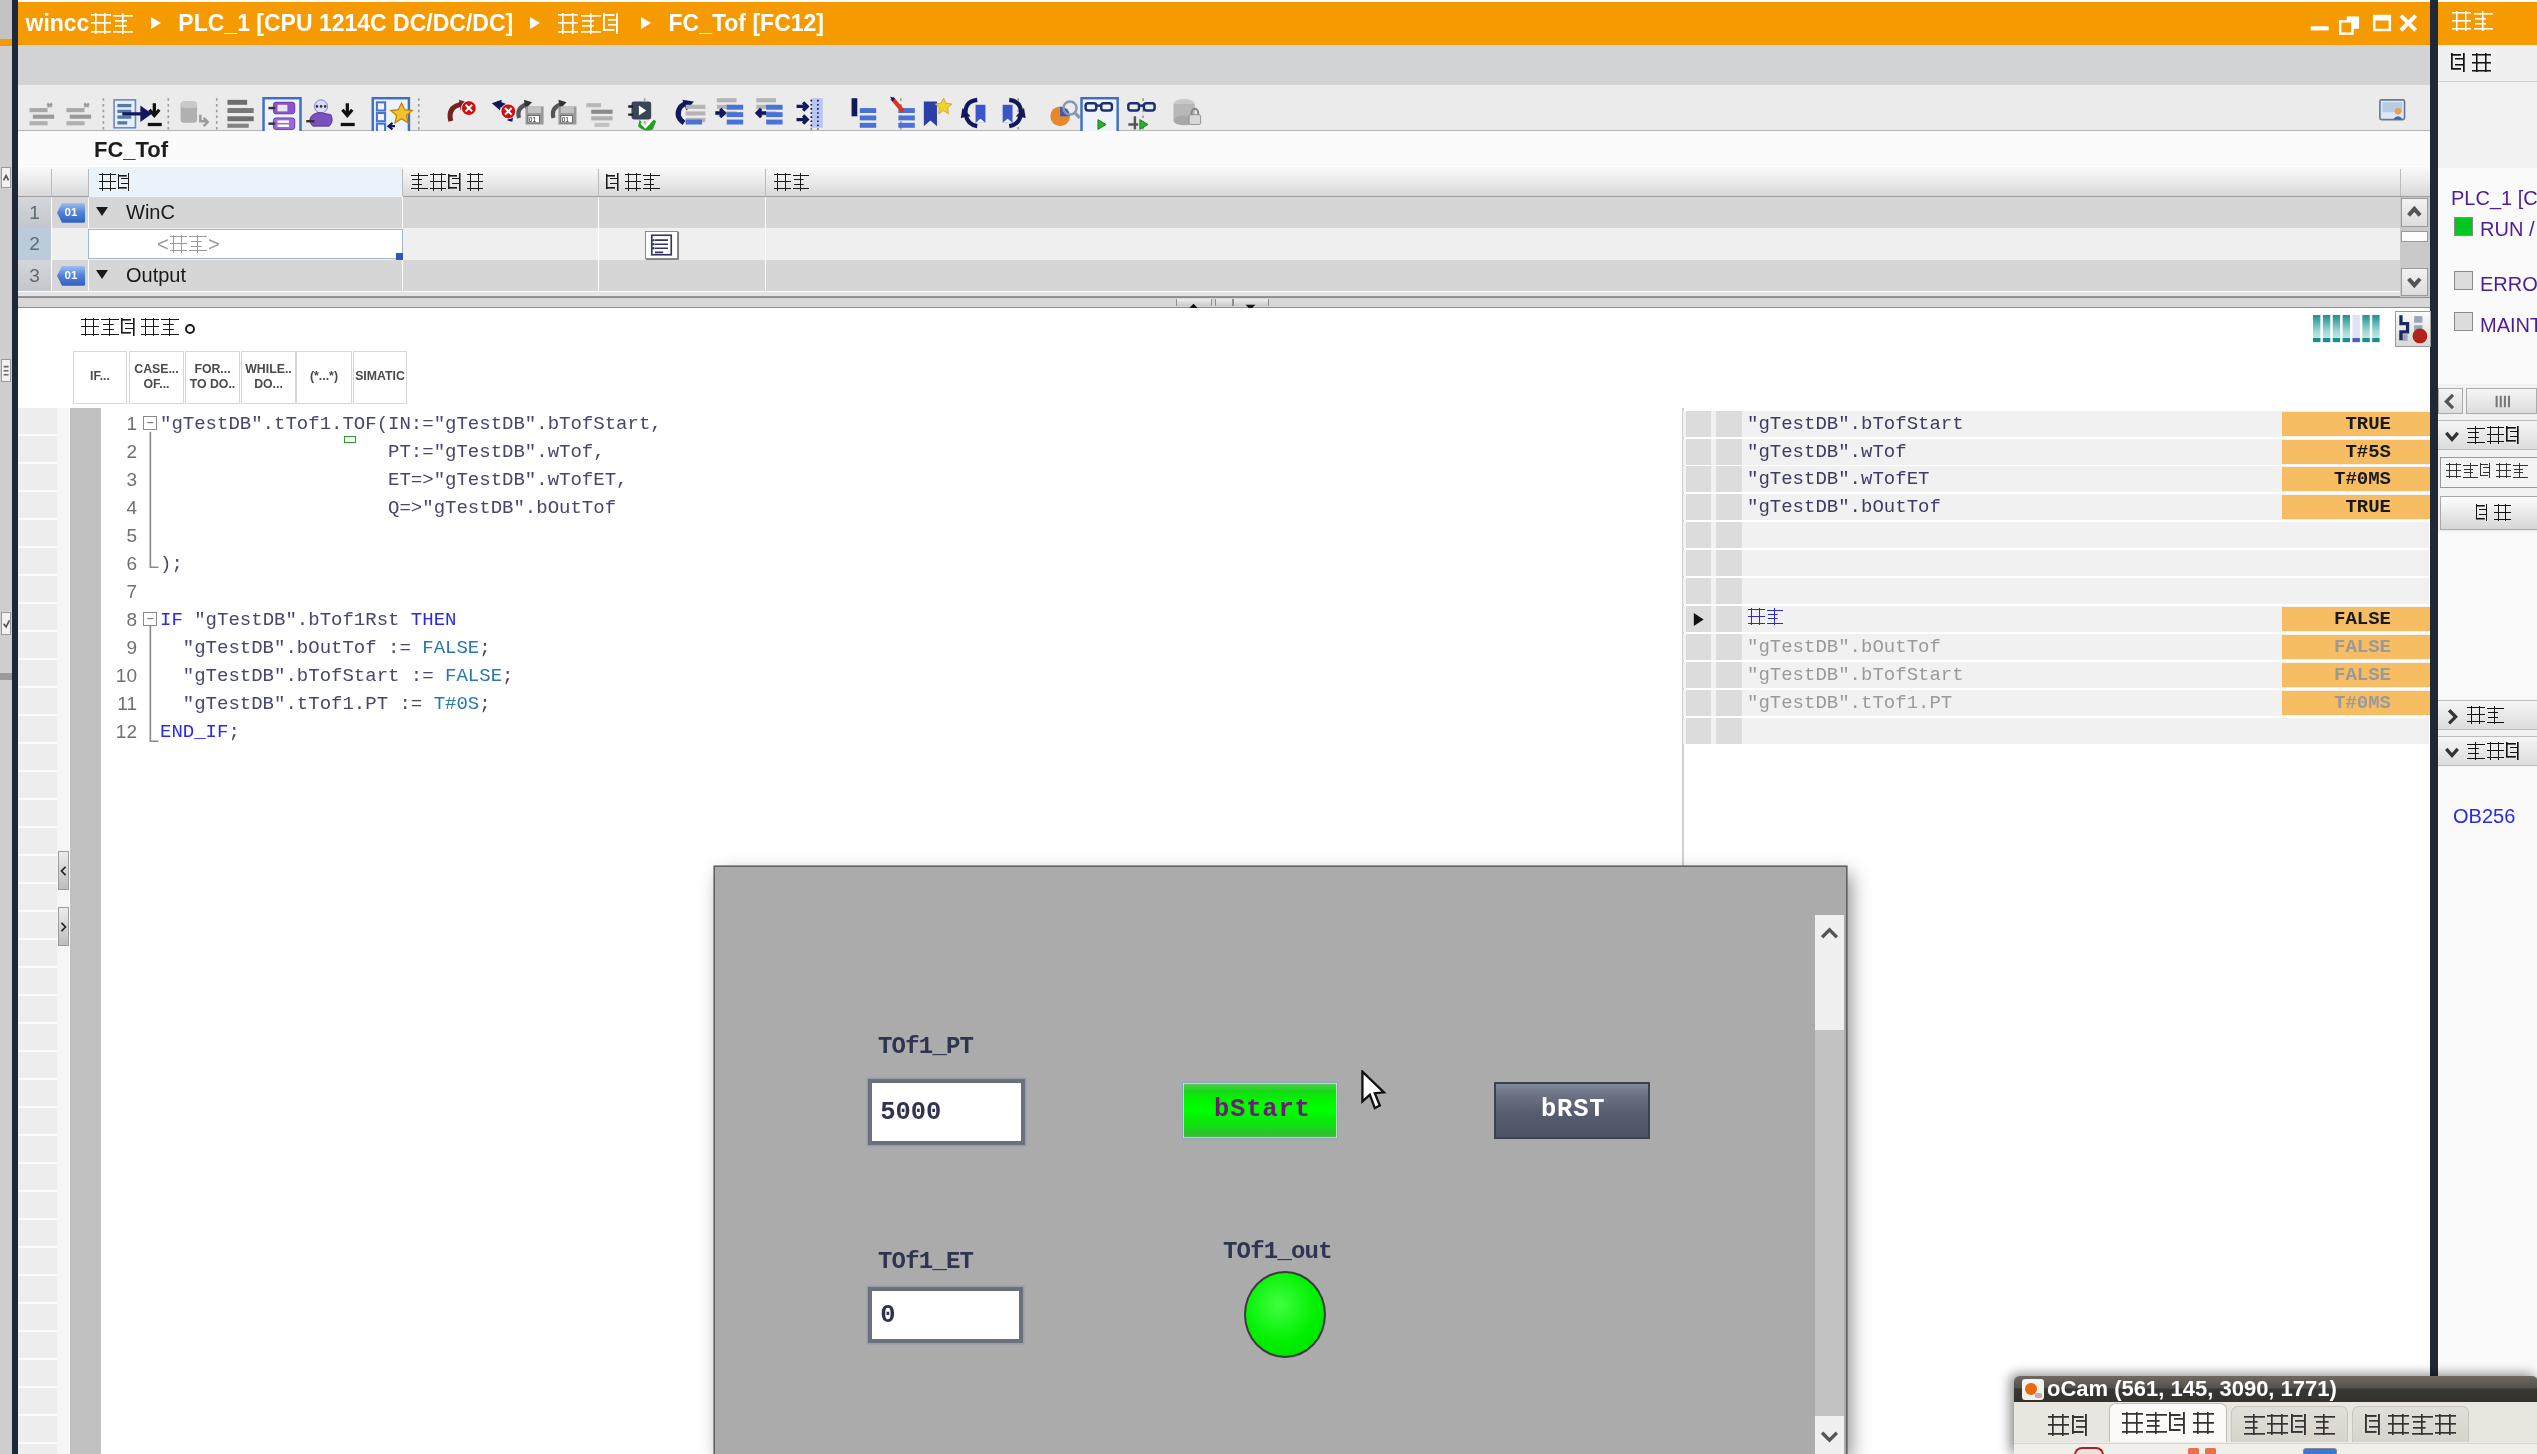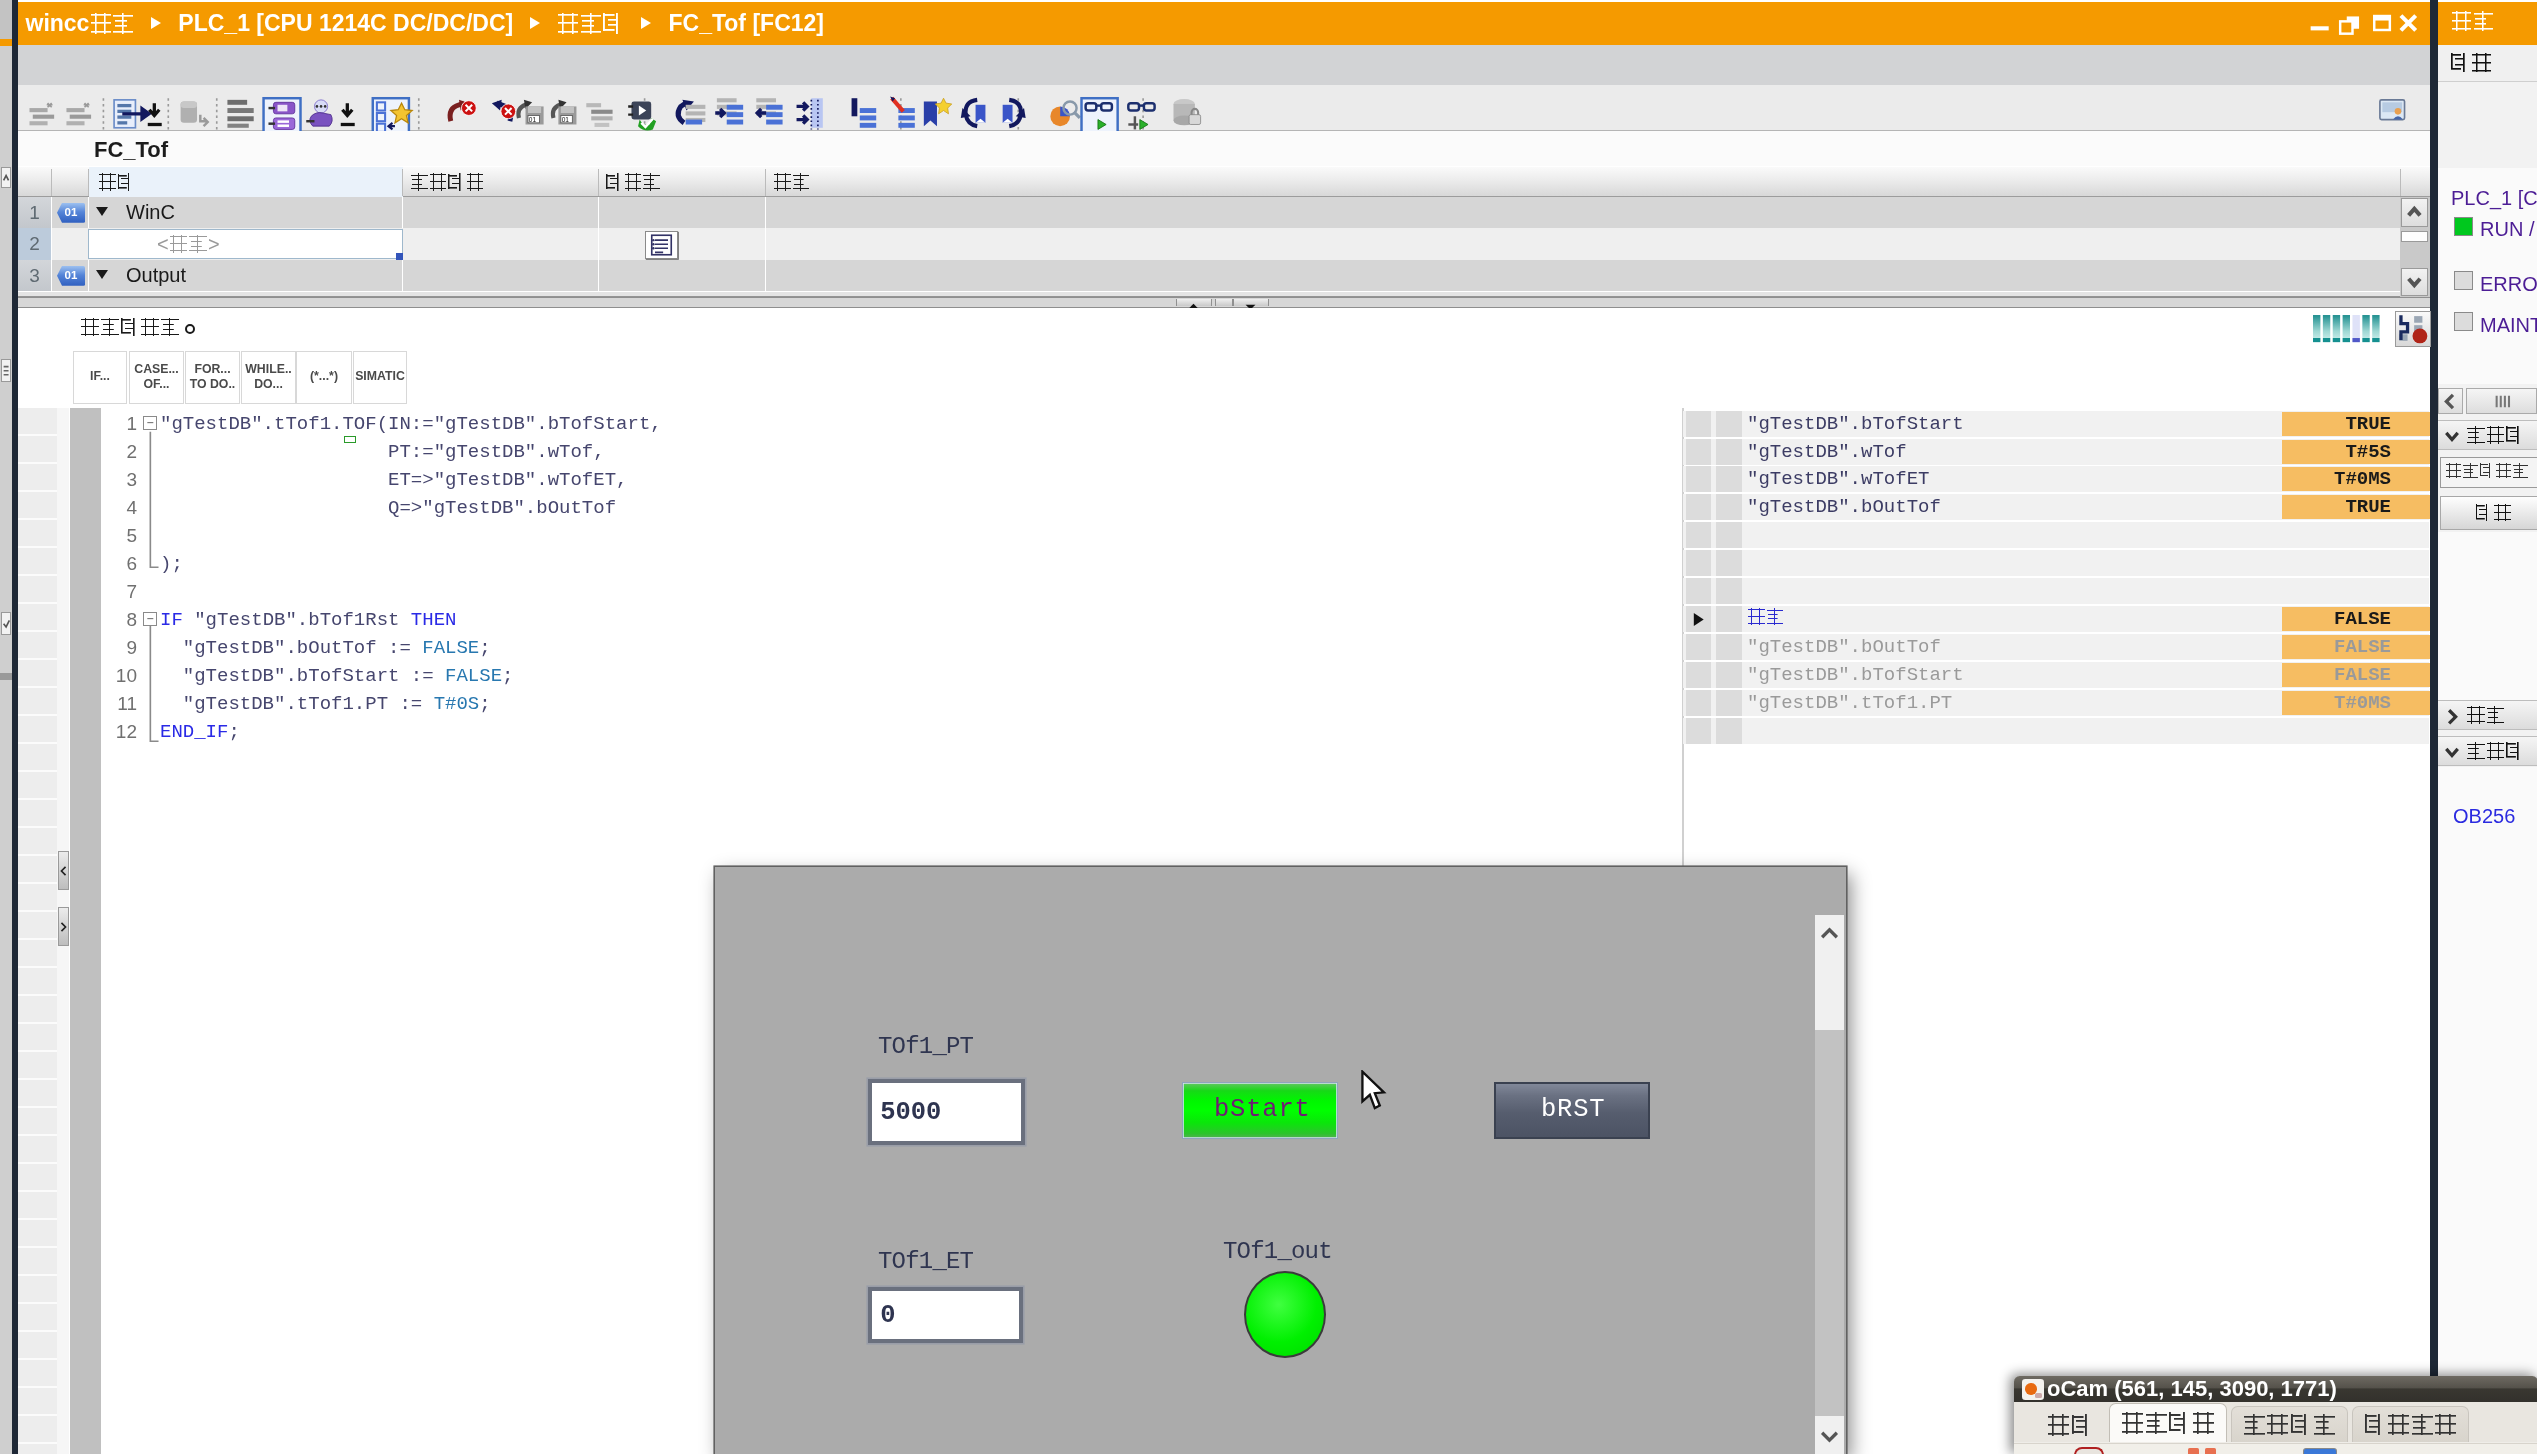--- a/index.html
+++ b/index.html
@@ -90,21 +90,21 @@
 #rpan{left:2438px;top:0px;width:99px;height:1454px;}
 .rhead{position:absolute;left:0;width:99px;height:30px;
  background:linear-gradient(180deg,#f5f5f5,#dcdcdc);border-top:0.8px solid #bdbdbd;border-bottom:0.8px solid #bdbdbd;
  font-weight:bold;font-size:20px;color:#111;}
 .sq{position:absolute;left:15.6px;width:19px;height:19px;border:0.8px solid #8a8a8a;}
 .rtxt{position:absolute;font-size:20px;color:#4c1d95;white-space:nowrap;}
 
 #win{left:715px;top:867px;width:1131px;height:587px;background:#ababab;
  box-shadow:0 0 0 1.6px #616161,5px 6.6px 18px rgba(0,0,0,.45);}
 #wtitle{position:absolute;left:0;top:0;width:100%;height:48px;background:#fff;}
-.wlab{position:absolute;font-family:"Liberation Mono",monospace;font-weight:normal;
+.wlab{position:absolute;font-family:"Liberation Mono",monospace;font-weight:bold;
  font-size:24px;color:#2f3550;letter-spacing:-0.8px;}
 .winp{position:absolute;background:#fff;border:4.1px solid #6a707e;box-shadow:0 0 0 1.6px #999da8;
  font-family:"Liberation Mono",monospace;font-weight:bold;font-size:25.5px;color:#2e3450;
  padding-left:8.2px;display:flex;align-items:center;}
 
 #cam{left:2014px;top:1376px;width:524px;height:78px;border-radius:6.6px 6.6px 0 0;
  background:#efede8;box-shadow:-3.3px -1.6px 11.5px rgba(0,0,0,.45);}
 #camtit{position:absolute;left:0;top:0;width:100%;height:26px;border-radius:5.7px 5.7px 0 0;
  background:linear-gradient(180deg,#6e6a62 0%,#55524b 45%,#393731 50%,#33312c 100%);
  color:#fff;font-weight:bold;font-size:22px;}

